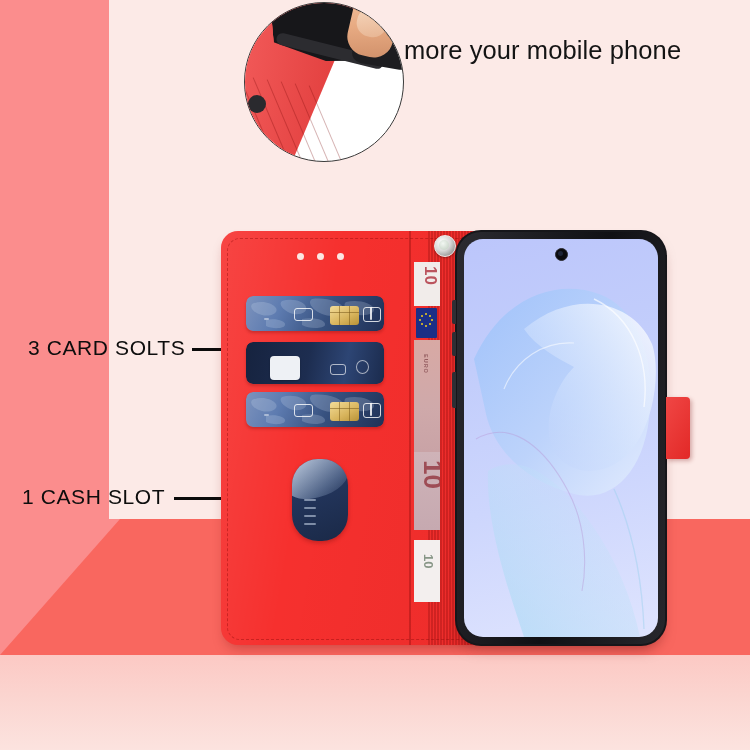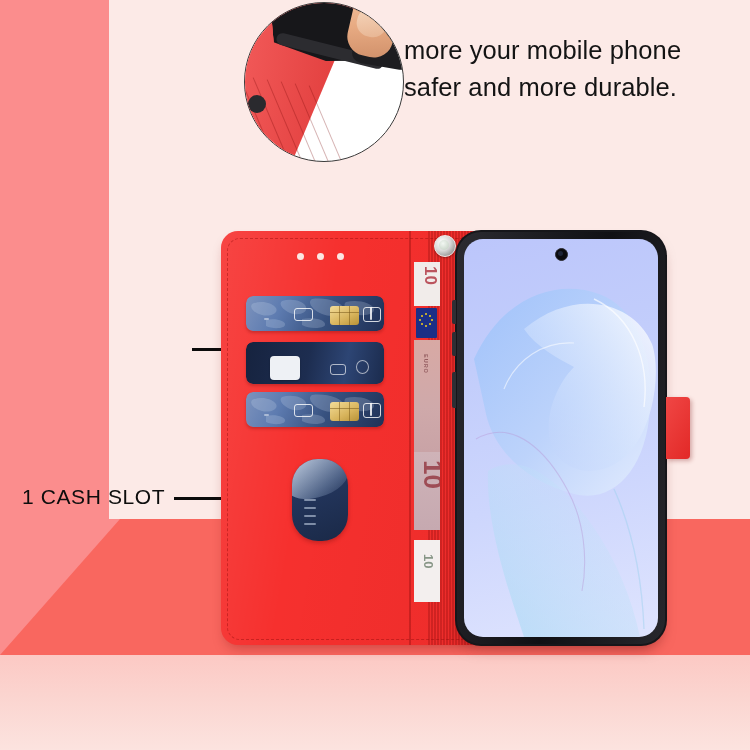--- a/index.html
+++ b/index.html
@@ -161,23 +161,23 @@
     <div class="inset-black"></div>
     <div class="inset-black-edge"></div>
     <div class="inset-black2"></div>
     <div class="finger"></div>
     <div class="nail"></div>
     <div class="inset-dot"></div>
   </div>
 
   <div class="headline">
     <div>more your mobile phone</div>
-    <div>safer and more durable.</div>
-  </div>
-
+  </div>
+
+  <div class="callout" style="left:28px;top:336px;">3 CARD SOLTS</div>
   <div class="lead" style="left:192px;top:348px;width:90px;"></div>
   <div class="lead-dot" style="left:275px;top:344px;"></div>
 
   <div class="callout" style="left:22px;top:485px;">1 CASH SLOT</div>
   <div class="lead" style="left:174px;top:497px;width:252px;"></div>
   <div class="lead-dot" style="left:420px;top:493px;"></div>
 
   <div class="case">
     <div class="case-sheen"></div>
     <div class="case-stitch"></div>

